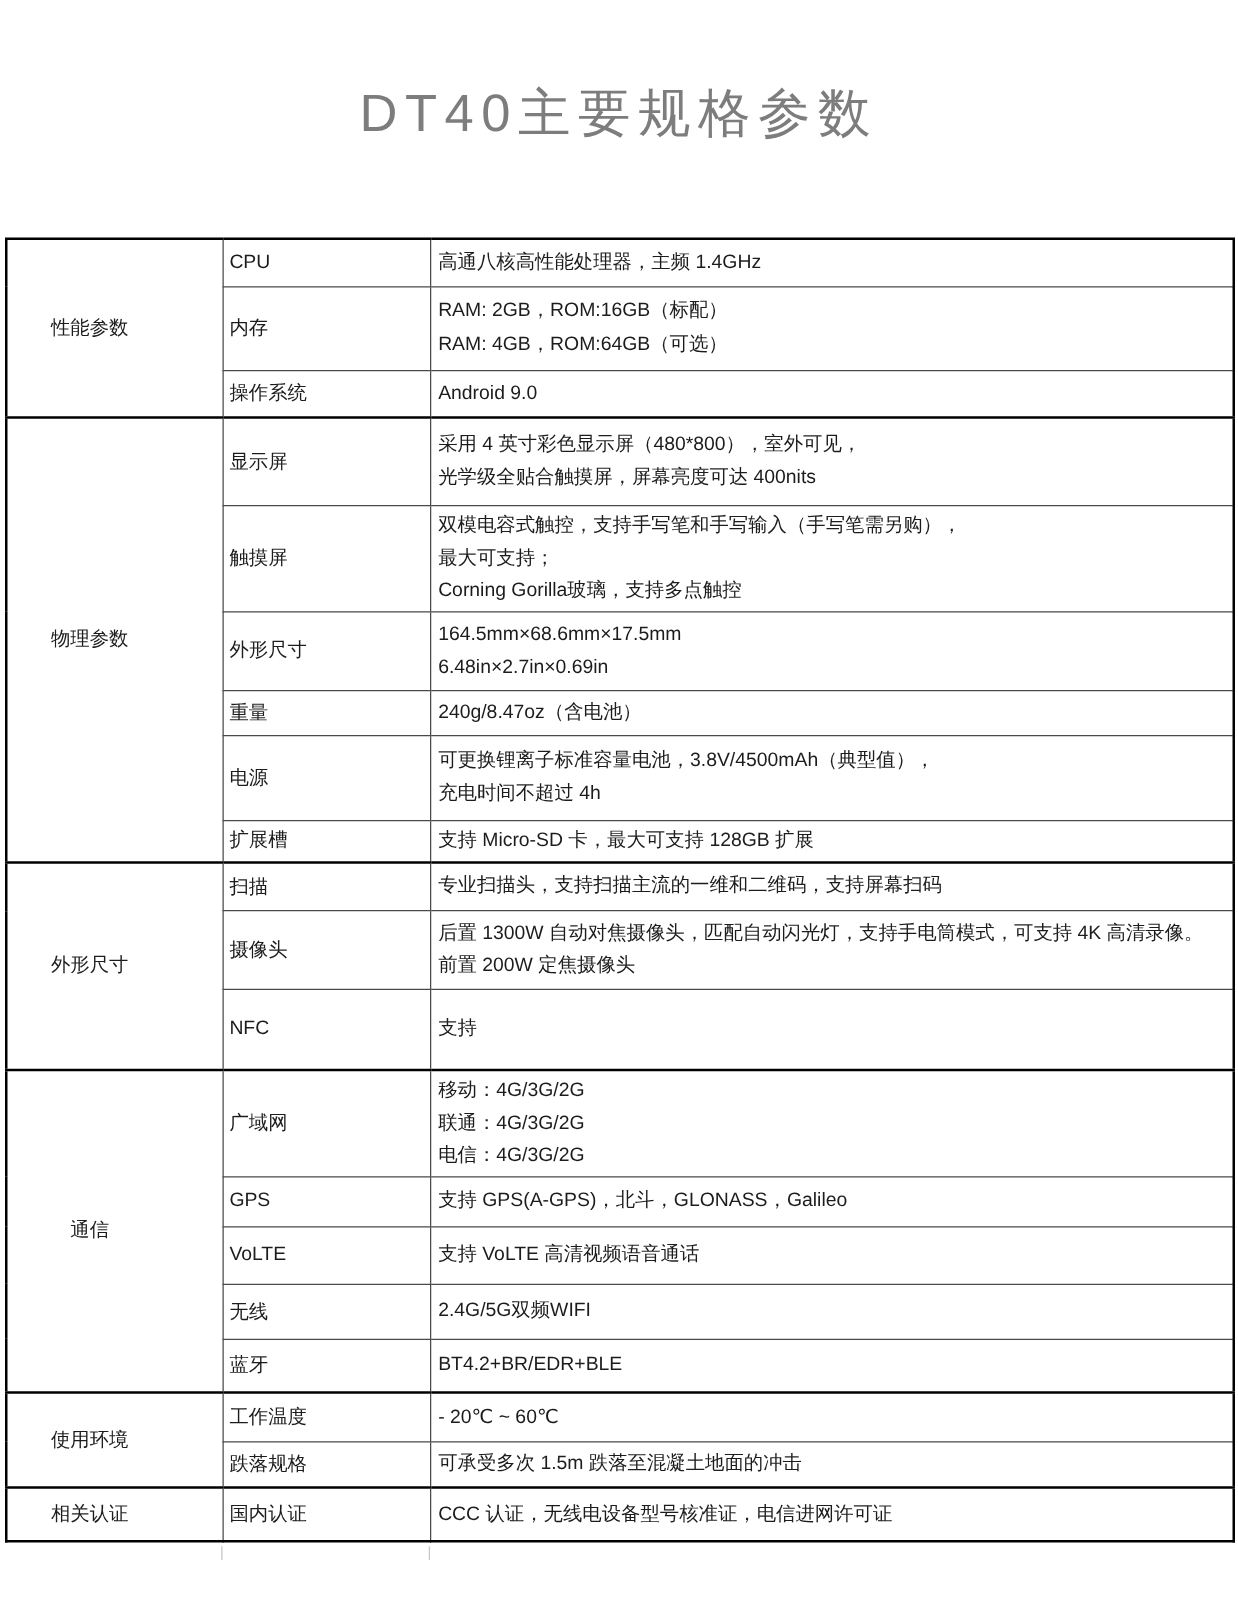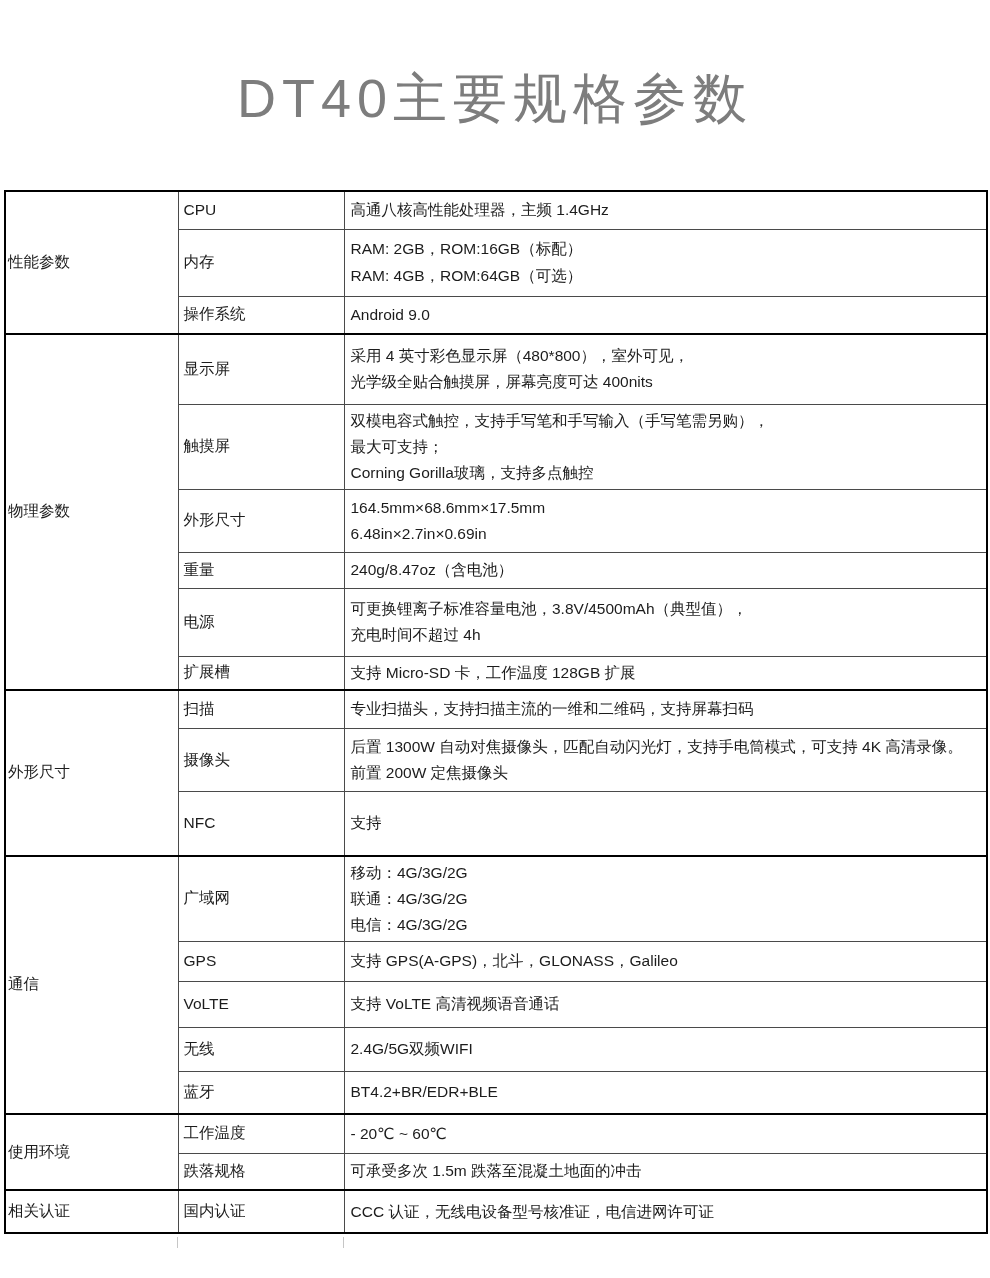--- a/index.html
+++ b/index.html
@@ -13,21 +13,21 @@
     font-family: "Liberation Sans", "DejaVu Sans", sans-serif;
   }
   .page { position: relative; width: 990px; height: 1278px; background: #fff; }
 
   .title {
     position: absolute;
     top: 66px;
     left: 0;
     width: 990px;
     text-align: center;
-    font-size: 54px;
+    font-size: 42px;
     font-weight: 400;
     letter-spacing: 6px;
     color: #7d7d7d;
     line-height: 1.2;
     white-space: nowrap;
   }
 
   table.spec {
     position: absolute;
     left: 4px;
@@ -39,21 +39,21 @@
   }
   table.spec td {
     border: 1px solid #4a4a4a;
     font-size: 15.5px;
     color: #1c1c1c;
     vertical-align: middle;
     overflow: hidden;
   }
   tr.section-start td { border-top: 2px solid #000000; }
   td.cat {
-    text-align: left;
+    text-align: center;
     padding: 2px 42px 2px 2px;
     font-size: 15.5px;
   }
   td.param {
     padding: 2px 4px 2px 5px;
     white-space: nowrap;
     margin-left: 42px;
   }
   td.value {
     padding: 3px 6px 3px 6px;
@@ -136,21 +136,21 @@
         <tr style="height: 68px;">
           <td class="param">电源</td>
           <td class="value">
             <div class="vline">可更换锂离子标准容量电池，3.8V/4500mAh（典型值），</div>
             <div class="vline">充电时间不超过 4h</div>
           </td>
         </tr>
         <tr style="height: 28px;">
           <td class="param">扩展槽</td>
           <td class="value">
-            <div class="vline">支持 Micro-SD 卡，工作温度 128GB 扩展</div>
+            <div class="vline">支持 Micro-SD 卡，最大可支持 128GB 扩展</div>
           </td>
         </tr>
         <tr class="section-start" style="height: 39px;">
           <td class="cat" rowspan="3"><span>外形尺寸</span></td>
           <td class="param">扫描</td>
           <td class="value">
             <div class="vline">专业扫描头，支持扫描主流的一维和二维码，支持屏幕扫码</div>
           </td>
         </tr>
         <tr style="height: 63px;">

